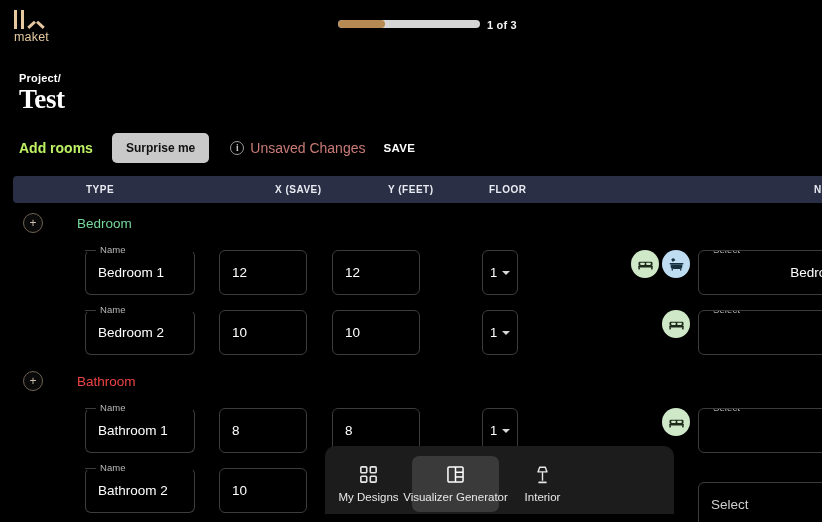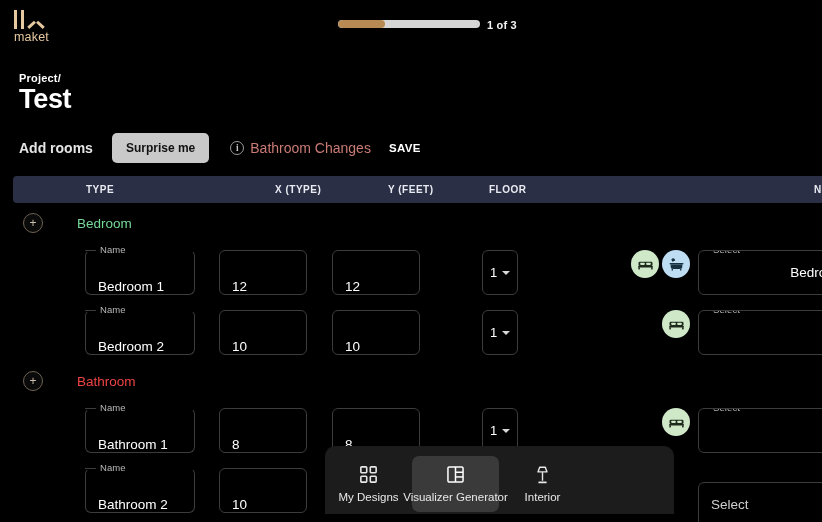--- a/index.html
+++ b/index.html
@@ -51,26 +51,26 @@
     display: flex; align-items: center; cursor: pointer;
   }
 
   
   .crumb {
     position: absolute; left: 19px; top: 72px;
     font-size: 11px; font-weight: bold; color: #ffffff; letter-spacing: .2px;
   }
   .proj-title {
     position: absolute; left: 19px; top: 84px;
-    font-size: 27px; font-weight: bold; color: #ffffff; letter-spacing: -.3px;
+    font-size: 27px; font-weight: bold; color: #ffffff; letter-spacing: -.3px; font-family: Liberation Serif, serif;
   }
 
   
   .actionrow { position: absolute; left: 19px; top: 131px; height: 34px; display: flex; align-items: center; }
-  .add-rooms { font-size: 14px; font-weight: bold; color: #e5e5e5; }
+  .add-rooms { font-size: 14px; font-weight: bold; color: #bef264; }
   .surprise-btn {
     margin-left: 19px; height: 30px; padding: 0 14px;
     background: #c9c9c9; color: #111; border: none; border-radius: 5px;
     font-size: 12px; font-weight: bold;
     font-family: "Liberation Sans", sans-serif;
     display: flex; align-items: center; cursor: pointer;
   }
   .info-icon {
     margin-left: 21px; width: 14px; height: 14px; border-radius: 50%;
     border: 1.2px solid #9b9b9b; color: #c3c3c3;
@@ -111,21 +111,21 @@
   }
   .group-label { font-size: 13.5px; }
   .group-bedroom  { color: #76d99a; }
   .group-bathroom { color: #ef4444; }
 
   .row { position: absolute; height: 45px; }
 
   .fld {
     position: absolute; height: 45px;
     border: 1px solid #3c3c3c; border-radius: 6px;
-    background: #000; display: flex; align-items: flex-end;
+    background: #000; display: flex; align-items: center;
     padding: 0 12px; font-size: 13.5px; color: #ffffff;
   }
   .fld.has-label { border-top-color: transparent; }
   .fld-label {
     position: absolute; top: -7px; left: 10px;
     font-size: 9.5px; color: #b9b9b9; background: #000;
     padding: 0 4px; letter-spacing: .1px; white-space: nowrap;
   }
   .fld-notch-l, .fld-notch-r {
     position: absolute; top: -1px; height: 1px; background: #3c3c3c;
@@ -199,27 +199,27 @@
 
   </div>
 
   <div class="crumb">Project/</div>
   <div class="proj-title">Test</div>
 
   <div class="actionrow">
     <span class="add-rooms">Add rooms</span>
     <button class="surprise-btn">Surprise me</button>
     <span class="info-icon">i</span>
-    <span class="unsaved">Bathroom Changes</span>
+    <span class="unsaved">Unsaved Changes</span>
     <button class="save-btn">SAVE</button>
   </div>
 
   <div class="table-head">
     <span class="th th-type">TYPE</span>
-    <span class="th th-x">X (TYPE)</span>
+    <span class="th th-x">X (SAVE)</span>
     <span class="th th-y">Y (FEET)</span>
     <span class="th th-floor">FLOOR</span>
     <span class="th th-next">N</span>
   </div>
 
   <div class="group-head" style="left:23px; top:213px;">
     <button class="plus-btn">+</button>
     <span class="group-label group-bedroom" style="margin-left:34px;">Bedroom</span>
   </div>
 

